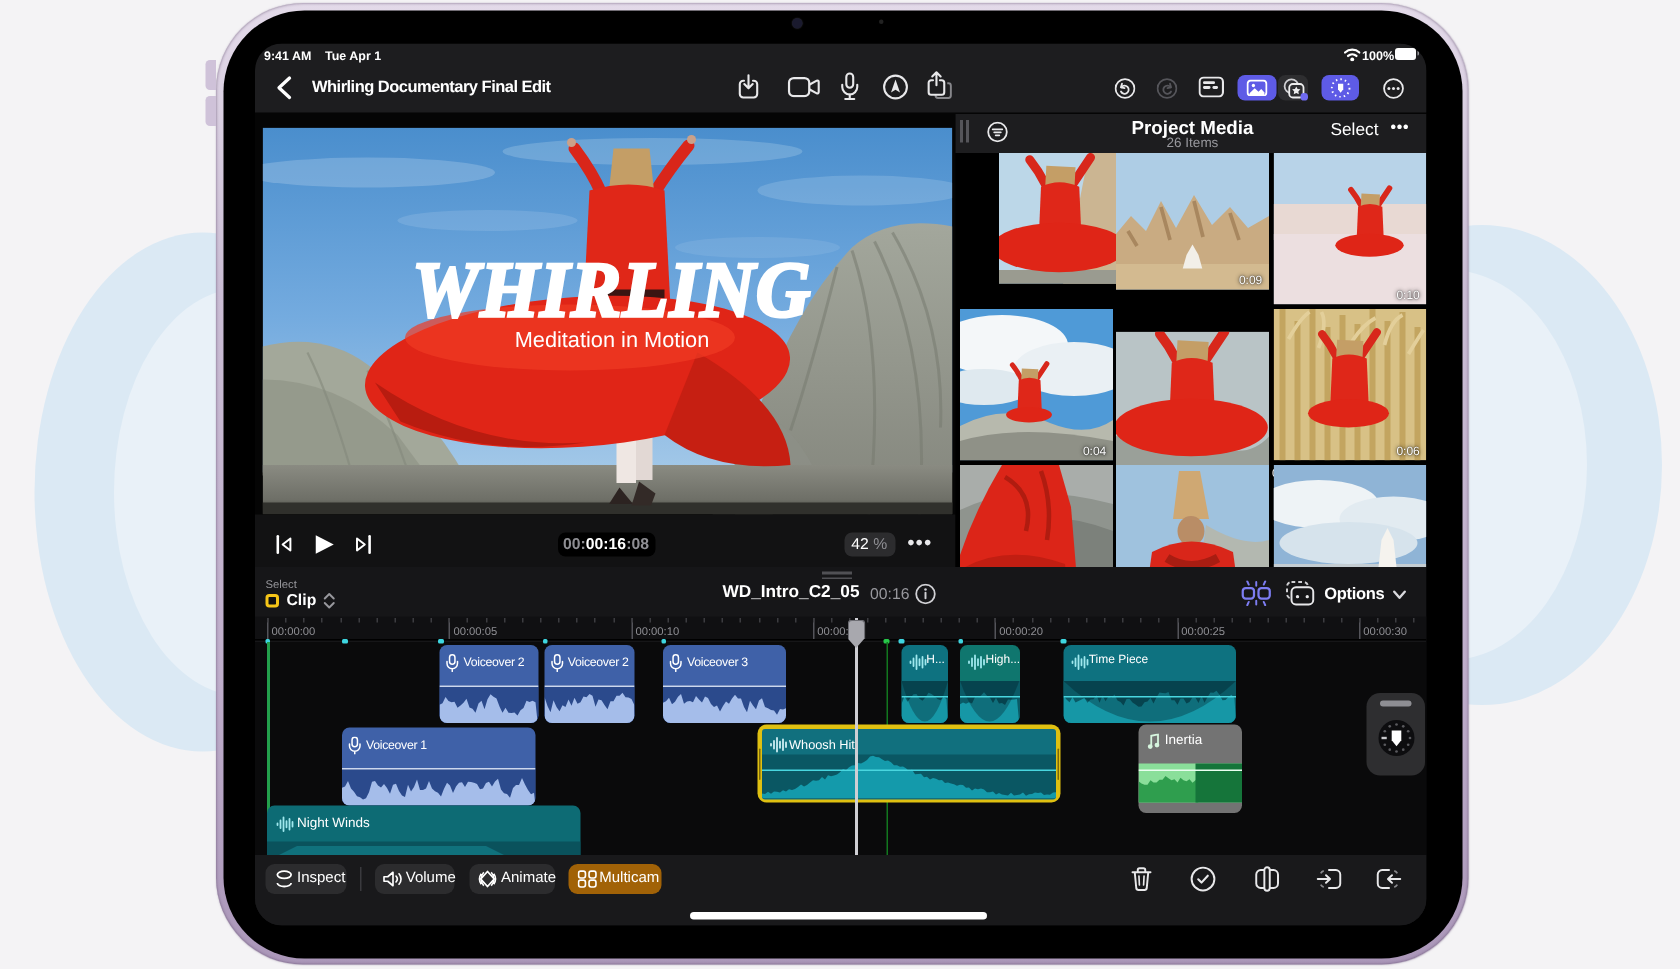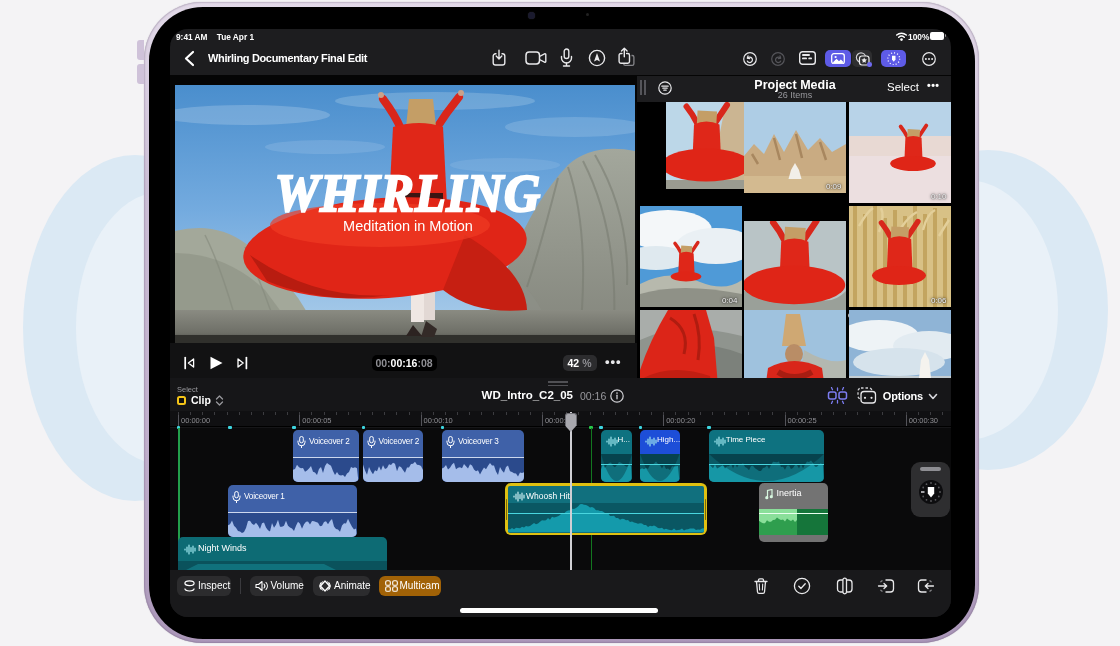--- a/index.html
+++ b/index.html
@@ -161,21 +161,21 @@
 
 <div class="abs" style="left:0;top:314px;width:467px;height:35px;background:#121213"></div>
 <svg class="abs" style="left:14px;top:327px" width="64" height="14">
  <path d="M1.2 1.5 v11" stroke="#fff" stroke-width="1.7" stroke-linecap="round"></path>
  <path d="M9.6 3 L4.4 7 L9.6 11 Z" fill="none" stroke="#fff" stroke-width="1.3" stroke-linejoin="round"></path>
  <path d="M26.5 0.8 L38.5 7 L26.5 13.2 Z" fill="#fff"></path>
  <path d="M62.4 1.5 v11" stroke="#fff" stroke-width="1.7" stroke-linecap="round"></path>
  <path d="M54 3 L59.2 7 L54 11 Z" fill="none" stroke="#fff" stroke-width="1.3" stroke-linejoin="round"></path>
 </svg>
 <div class="abs" style="left:201.5px;top:325.5px;width:65px;height:16px;border-radius:5px;background:#000;color:#8e8e93;font-size:10.5px;font-weight:bold;text-align:center;line-height:16px;letter-spacing:0">00:<span style="color:#fff">00:16</span>:08</div>
-<div class="abs" style="left:392.5px;top:325.5px;width:34px;height:16px;border-radius:5px;background:#2c2c2e;color:#fff;font-size:10.5px;font-weight:bold;text-align:center;line-height:16px">42 <span style="color:#8e8e93">%</span></div>
+<div class="abs" style="left:392.5px;top:325.5px;width:34px;height:16px;border-radius:5px;background:#2c2c2e;color:#fff;font-size:10.5px;font-weight:normal;text-align:center;line-height:16px">42 <span style="color:#8e8e93">%</span></div>
 <div class="abs" style="left:435px;top:325px;color:#e8e8ea;font-size:13px;font-weight:bold;letter-spacing:1px">•••</div>
 
 <div class="abs" style="left:467px;top:47px;width:314px;height:302px;background:#000"></div>
 <div class="abs" style="left:467px;top:47px;width:314px;height:25.5px;background:#1d1d1f"></div>
 <div class="abs" style="left:470px;top:51px;width:1.5px;height:15px;background:#55555a"></div>
 <div class="abs" style="left:474px;top:51px;width:1.5px;height:15px;background:#55555a"></div>
 <svg class="abs" style="left:488px;top:51.5px" width="14" height="14">
  <circle cx="7" cy="7" r="6.2" stroke="#e8e8ea" stroke-width="1.2" fill="none"></circle>
  <path d="M3.8 5.2 h6.4 M4.8 7.2 h4.4 M5.8 9.2 h2.4" stroke="#e8e8ea" stroke-width="1.2" stroke-linecap="round"></path>
 </svg>
@@ -490,21 +490,21 @@
         </div>
  <svg class="abs" style="left:0;top:24px" width="31" height="28.5">
           <path d="M0 0 Q15.5 54.15 31 0 L31 0 L0 0 Z" fill="rgba(0,16,24,0.3)"></path>
         </svg>
         <div class="abs" style="left:0;top:34px;width:31px;height:1.3px;background:#49d6df"></div>
  <svg class="abs" style="left:5px;top:5px" width="12" height="12">
           <path d="M1 6 v1 M3 4 v5 M5 2 v9 M7 4.5 v4 M9 3 v7 M11 5 v3" stroke="#9fe8ee" stroke-width="1.2" stroke-linecap="round"></path>
         </svg>
  <div class="abs" style="left:17px;top:5.5px;font-size:8px;color:#fff;white-space:nowrap">H...</div>
 </div>
-<div class="abs" style="left:470px;top:400.5px;width:39.5px;height:52.5px;border-radius:5px;overflow:hidden;background:#1d4ed8">
+<div class="abs" style="left:470px;top:400.5px;width:39.5px;height:52.5px;border-radius:5px;overflow:hidden;background:#0f766e">
  <div class="abs" style="left:0;top:24px;width:39.5px;height:28.5px;background:#0a5a66"></div>
  <div class="abs" style="left:0;top:24px;width:39.5px;height:28.5px">
           <svg width="39.5" height="28.5" style="position:absolute;left:0;top:0">
             <polygon points="0.0,28.5 0.0,15.5 2.0,14.3 4.0,15.2 6.0,14.1 8.0,15.0 10.0,10.7 12.0,10.9 14.0,9.6 16.0,7.5 18.0,9.9 20.0,11.2 22.0,14.6 24.0,11.1 26.0,15.0 28.0,14.6 30.0,16.0 32.0,12.3 34.0,12.5 36.0,12.3 38.0,12.0 39.5,28.5" fill="#1697a6"></polygon>
           </svg>
         </div>
  <svg class="abs" style="left:0;top:24px" width="39.5" height="28.5">
           <path d="M0 0 Q19.75 54.15 39.5 0 L39.5 0 L0 0 Z" fill="rgba(0,16,24,0.3)"></path>
         </svg>
         <div class="abs" style="left:0;top:34px;width:39.5px;height:1.3px;background:#49d6df"></div>

